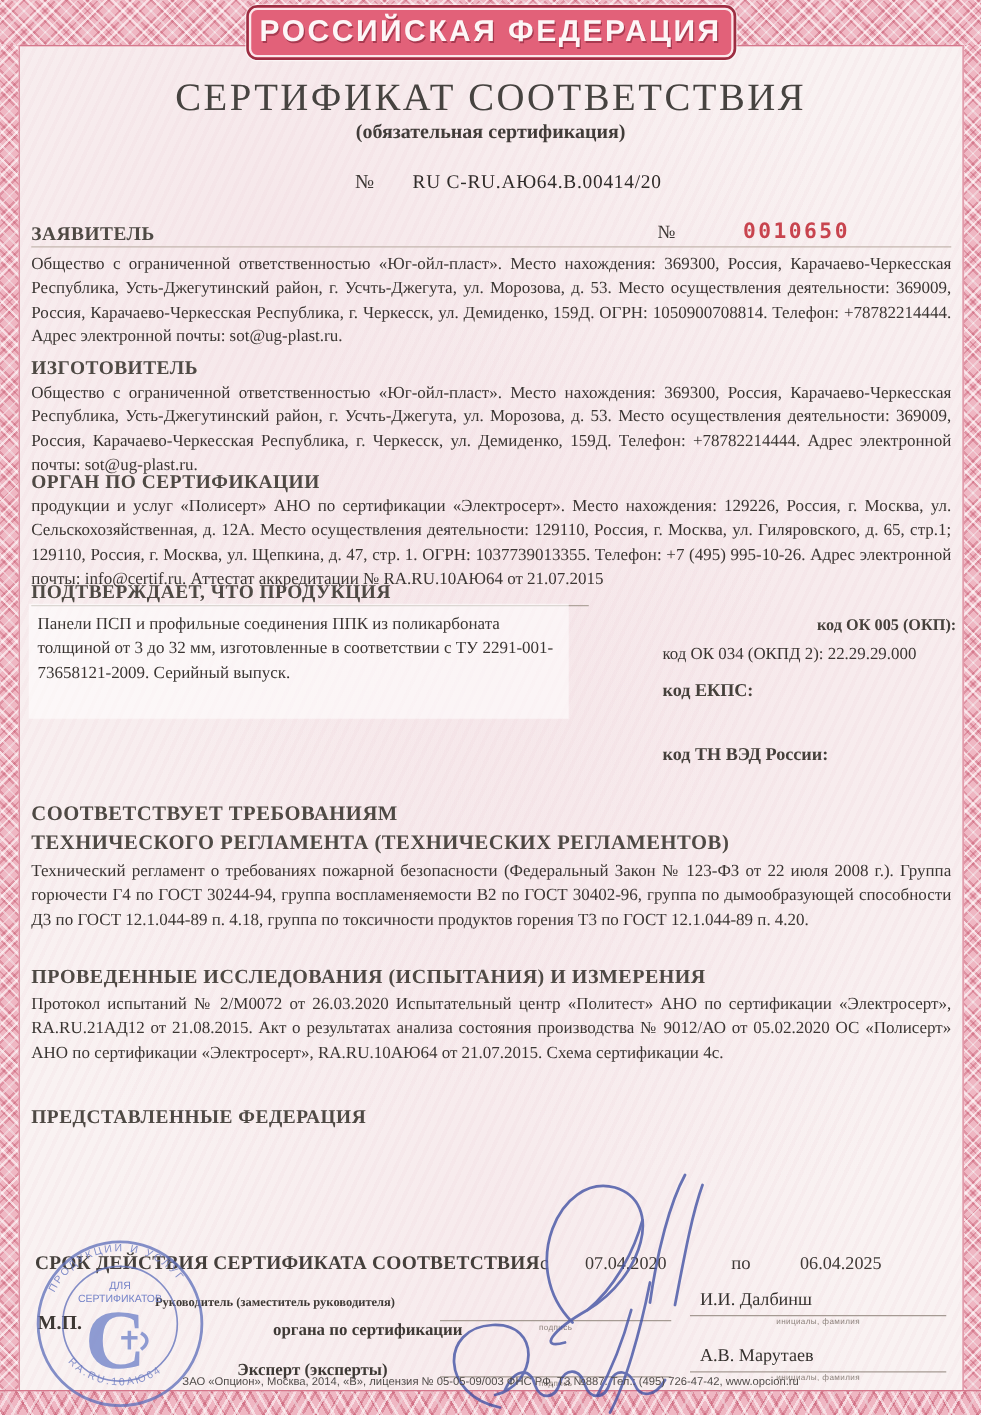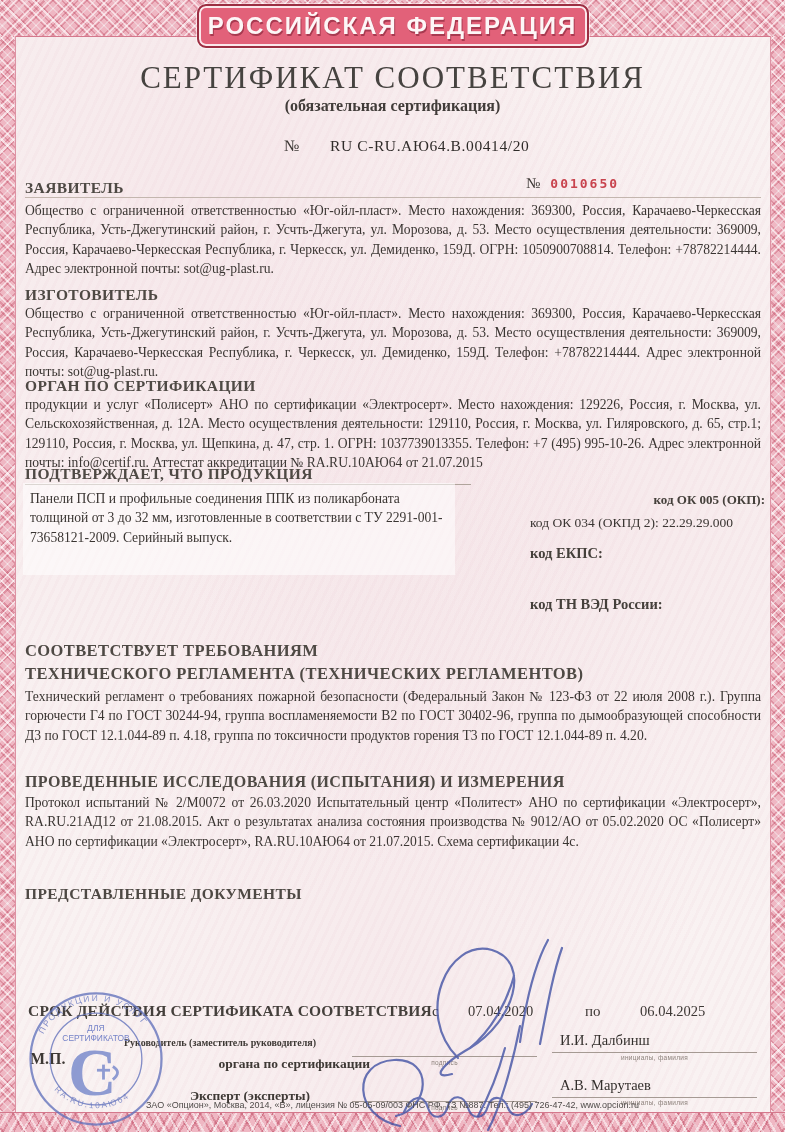--- a/index.html
+++ b/index.html
@@ -46,22 +46,22 @@
     white-space:nowrap;
   }
   
   .title{position:absolute;left:0;top:60px;width:785px;text-align:center;
     font-size:31px;letter-spacing:2px;color:#464340;}
   .subtitle{position:absolute;left:0;top:97px;width:785px;text-align:center;
     font-size:16px;font-weight:bold;color:#413c39;}
   .certnum-label{position:absolute;left:284px;top:137px;font-size:16px;color:#3c3734;}
   .certnum-value{position:absolute;left:330px;top:137px;font-size:15.5px;letter-spacing:.6px;color:#2f2b29;}
   .blanknum{position:absolute;left:526px;top:175px;font-size:15px;color:#3c3734;display:flex;gap:10px;align-items:baseline;}
-  .blanknum .digits{font-family:"DejaVu Sans Mono",monospace;font-size:13px;font-weight:bold;
-    letter-spacing:2px;color:#c8444e;}
+  .blanknum .digits{font-family:"DejaVu Sans Mono",monospace;font-size:17px;font-weight:bold;
+    letter-spacing:2px;color:#c8444e;margin-left:44px;}
   
   .h{position:absolute;left:25px;font-weight:bold;font-size:15.5px;letter-spacing:.4px;color:#4e4944;white-space:nowrap;}
   .p{position:absolute;left:25px;width:736px;font-size:13.6px;line-height:1.42;text-align:justify;color:#3a3532;}
   .rule{position:absolute;height:0;border-top:1px solid #a2968e;}
   .product-box{position:absolute;left:23px;top:483px;width:432px;height:92px;background:rgba(255,255,255,.55);}
   .codes{position:absolute;left:530px;top:492px;width:235px;font-size:13.5px;color:#3a3532;}
   .code-label-bold{font-weight:bold;font-size:13px;color:#45403b;text-align:right;}
   .codes .row1{margin-bottom:7px;}
   .codes .row2{margin-bottom:14px;}
   .codes .row3{margin-bottom:34px;font-weight:bold;font-size:14.5px;color:#45403b;}
@@ -145,21 +145,21 @@
     <div class="row4">код ТН ВЭД России:</div>
   </div>
 
   <div class="h" style="top:664px;font-size:16.5px;">ТЕХНИЧЕСКОГО РЕГЛАМЕНТА (ТЕХНИЧЕСКИХ РЕГЛАМЕНТОВ)</div>
   <div class="h" style="top:641px;font-size:16.5px;">СООТВЕТСТВУЕТ ТРЕБОВАНИЯМ</div>
   <div class="p" style="top:687px;">Технический регламент о требованиях пожарной безопасности (Федеральный Закон № 123-ФЗ от 22 июля 2008 г.). Группа горючести Г4 по ГОСТ 30244-94, группа воспламеняемости В2 по ГОСТ 30402-96, группа по дымообразующей способности Д3 по ГОСТ 12.1.044-89 п. 4.18, группа по токсичности продуктов горения Т3 по ГОСТ 12.1.044-89 п. 4.20.</div>
 
   <div class="h" style="top:773px;font-size:16px;">ПРОВЕДЕННЫЕ ИССЛЕДОВАНИЯ (ИСПЫТАНИЯ) И ИЗМЕРЕНИЯ</div>
   <div class="p" style="top:793px;">Протокол испытаний № 2/М0072 от 26.03.2020 Испытательный центр «Политест» АНО по сертификации «Электросерт», RA.RU.21АД12 от 21.08.2015. Акт о результатах анализа состояния производства № 9012/АО от 05.02.2020 ОС «Полисерт» АНО по сертификации «Электросерт», RA.RU.10АЮ64 от 21.07.2015. Схема сертификации 4с.</div>
 
-  <div class="h" style="top:885px;">ПРЕДСТАВЛЕННЫЕ ДОКУМЕНТЫ</div>
+  <div class="h" style="top:885px;">ПРЕДСТАВЛЕННЫЕ ФЕДЕРАЦИЯ</div>
 
   <div class="validity-h">СРОК ДЕЙСТВИЯ СЕРТИФИКАТА СООТВЕТСТВИЯ</div>
   <div class="v-from-label">с</div>
   <div class="v-from">07.04.2020</div>
   <div class="v-to-label">по</div>
   <div class="v-to">06.04.2025</div>
 
   <div class="mp">М.П.</div>
   <div class="role1">Руководитель (заместитель руководителя)</div>
   <div class="role2">органа по сертификации</div>

